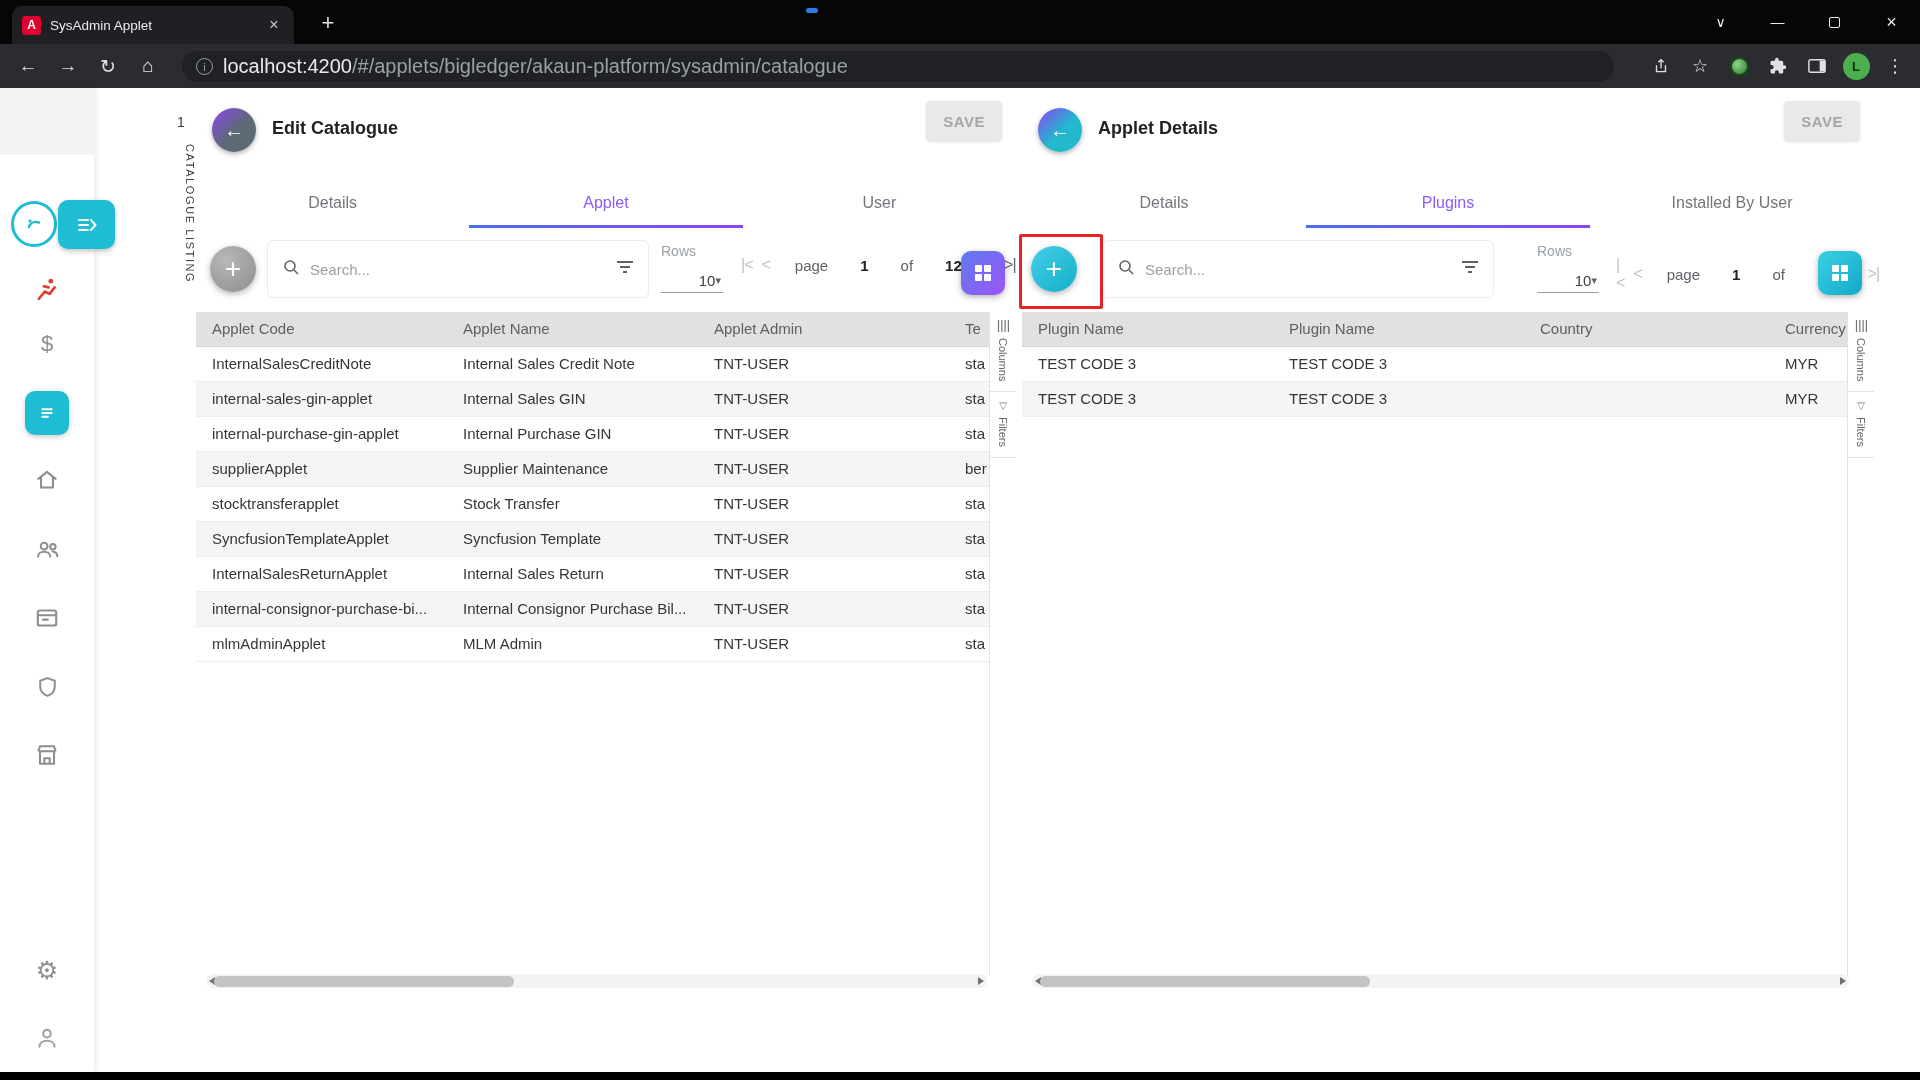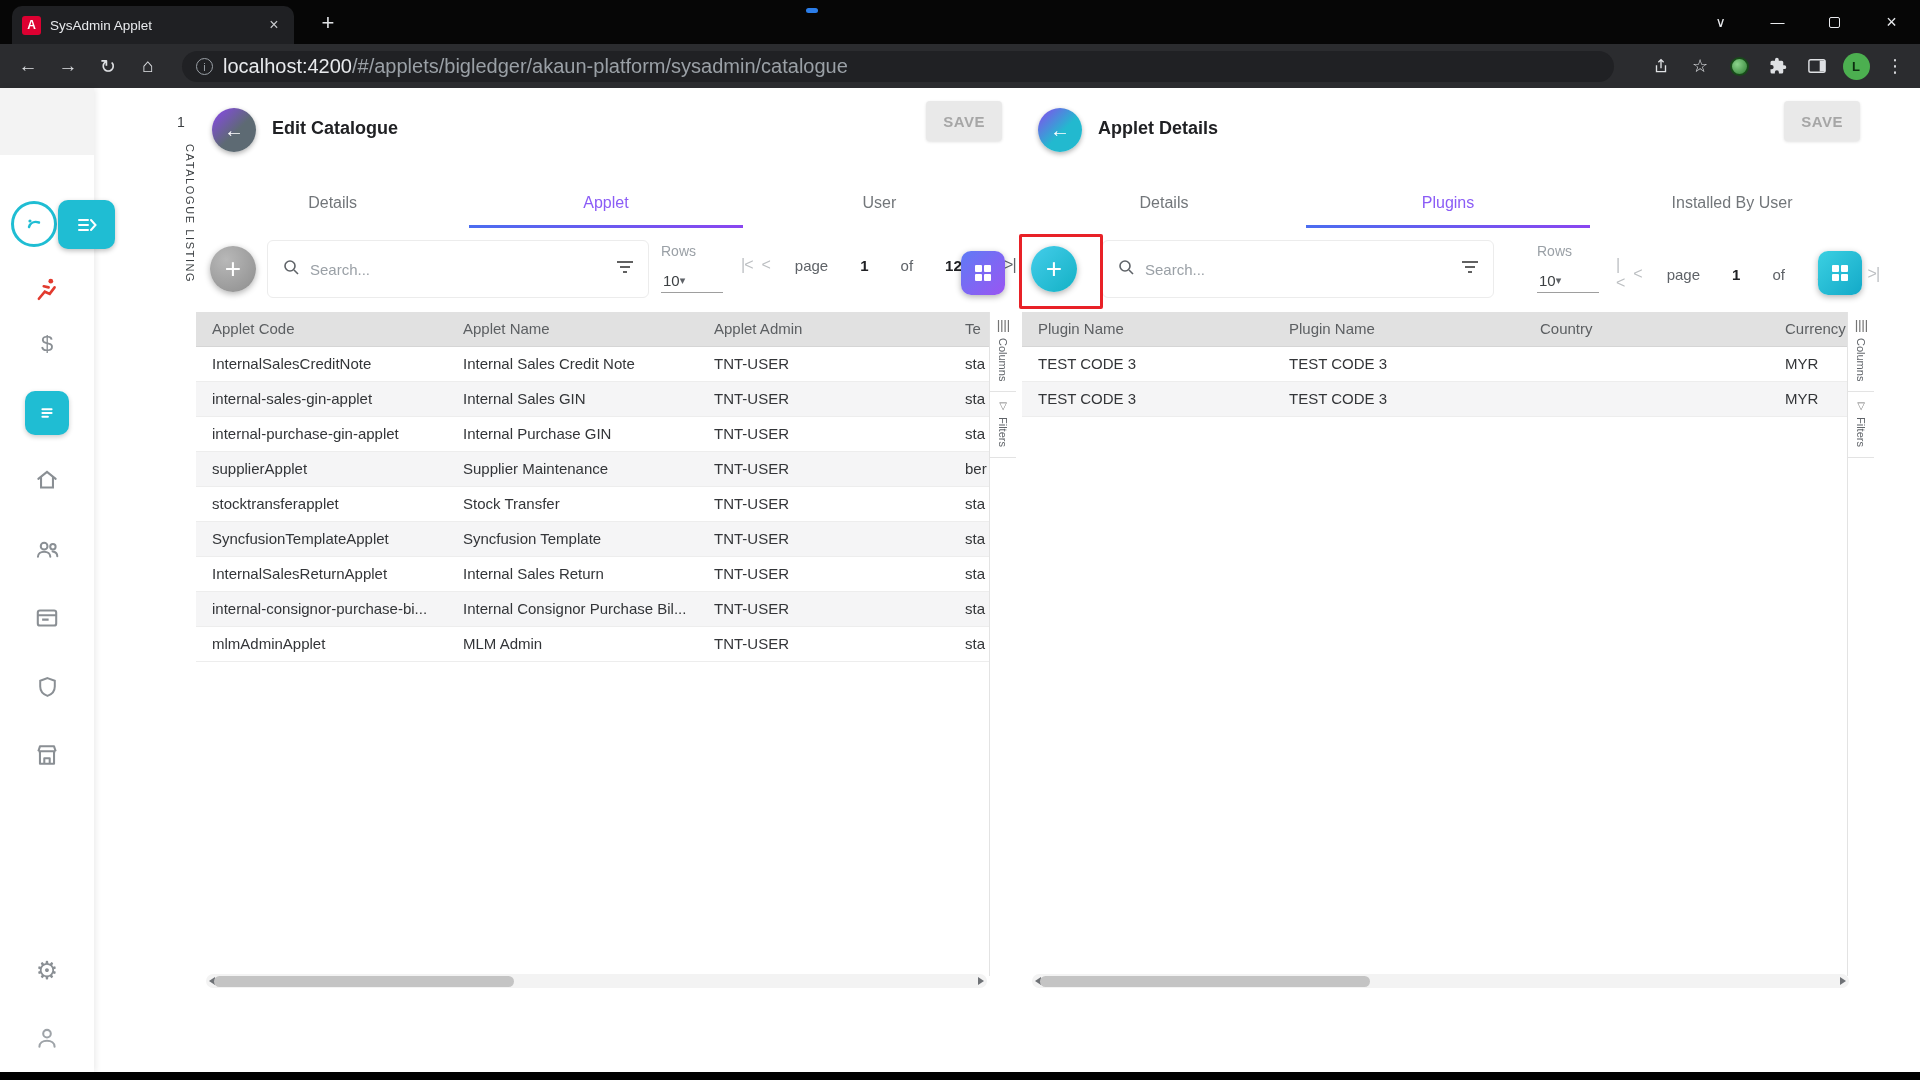--- a/index.html
+++ b/index.html
@@ -68,21 +68,21 @@
   .add-teal{left:9px;background:linear-gradient(135deg,#44cdea,#13b1c5)}
 
   .searchbox{position:absolute;top:152px;height:58px;border:1px solid #ececec;border-radius:6px;display:flex;align-items:center;padding:0 14px;gap:10px}
   .searchbox input{flex:1;border:none;outline:none;font-size:15px;color:#3c4043;background:transparent;font-family:"Liberation Sans",sans-serif}
   .searchbox input::placeholder{color:#9aa0a6}
   .sb-left{left:71px;width:382px}
   .sb-right{left:80px;width:392px}
 
   .rows-widget{position:absolute;top:155px}
   .rows-label{display:block;font-size:14px;color:#9aa0a6;margin-bottom:10px}
-  .rows-value-row{display:flex;justify-content:flex-start;align-items:center;width:62px;border-bottom:1px solid #9e9e9e;font-size:15px;color:#3c4043;padding:3px 2px}
+  .rows-value-row{display:flex;justify-content:flex-end;align-items:center;width:62px;border-bottom:1px solid #9e9e9e;font-size:15px;color:#3c4043;padding:3px 2px}
   .caret{font-size:11px;color:#5f6368}
 
   .pagination{position:absolute;top:168px;display:flex;align-items:center;gap:9px;font-size:15px;color:#5f6368}
   .pg-btn{font-size:16px;color:#5f6368;letter-spacing:-1px}
   .pg-btn.disabled{color:#bcbfc2}
   .pg-text span,.pg-text b{margin:0 16px}
   .pg-text b{color:#202124}
 
   .grid-btn{position:absolute;top:163px;width:44px;height:44px;border-radius:10px;display:flex;align-items:center;justify-content:center;box-shadow:0 2px 6px rgba(0,0,0,.3)}
   .grid-purple{background:linear-gradient(135deg,#5f7bf5,#9a55f2)}

